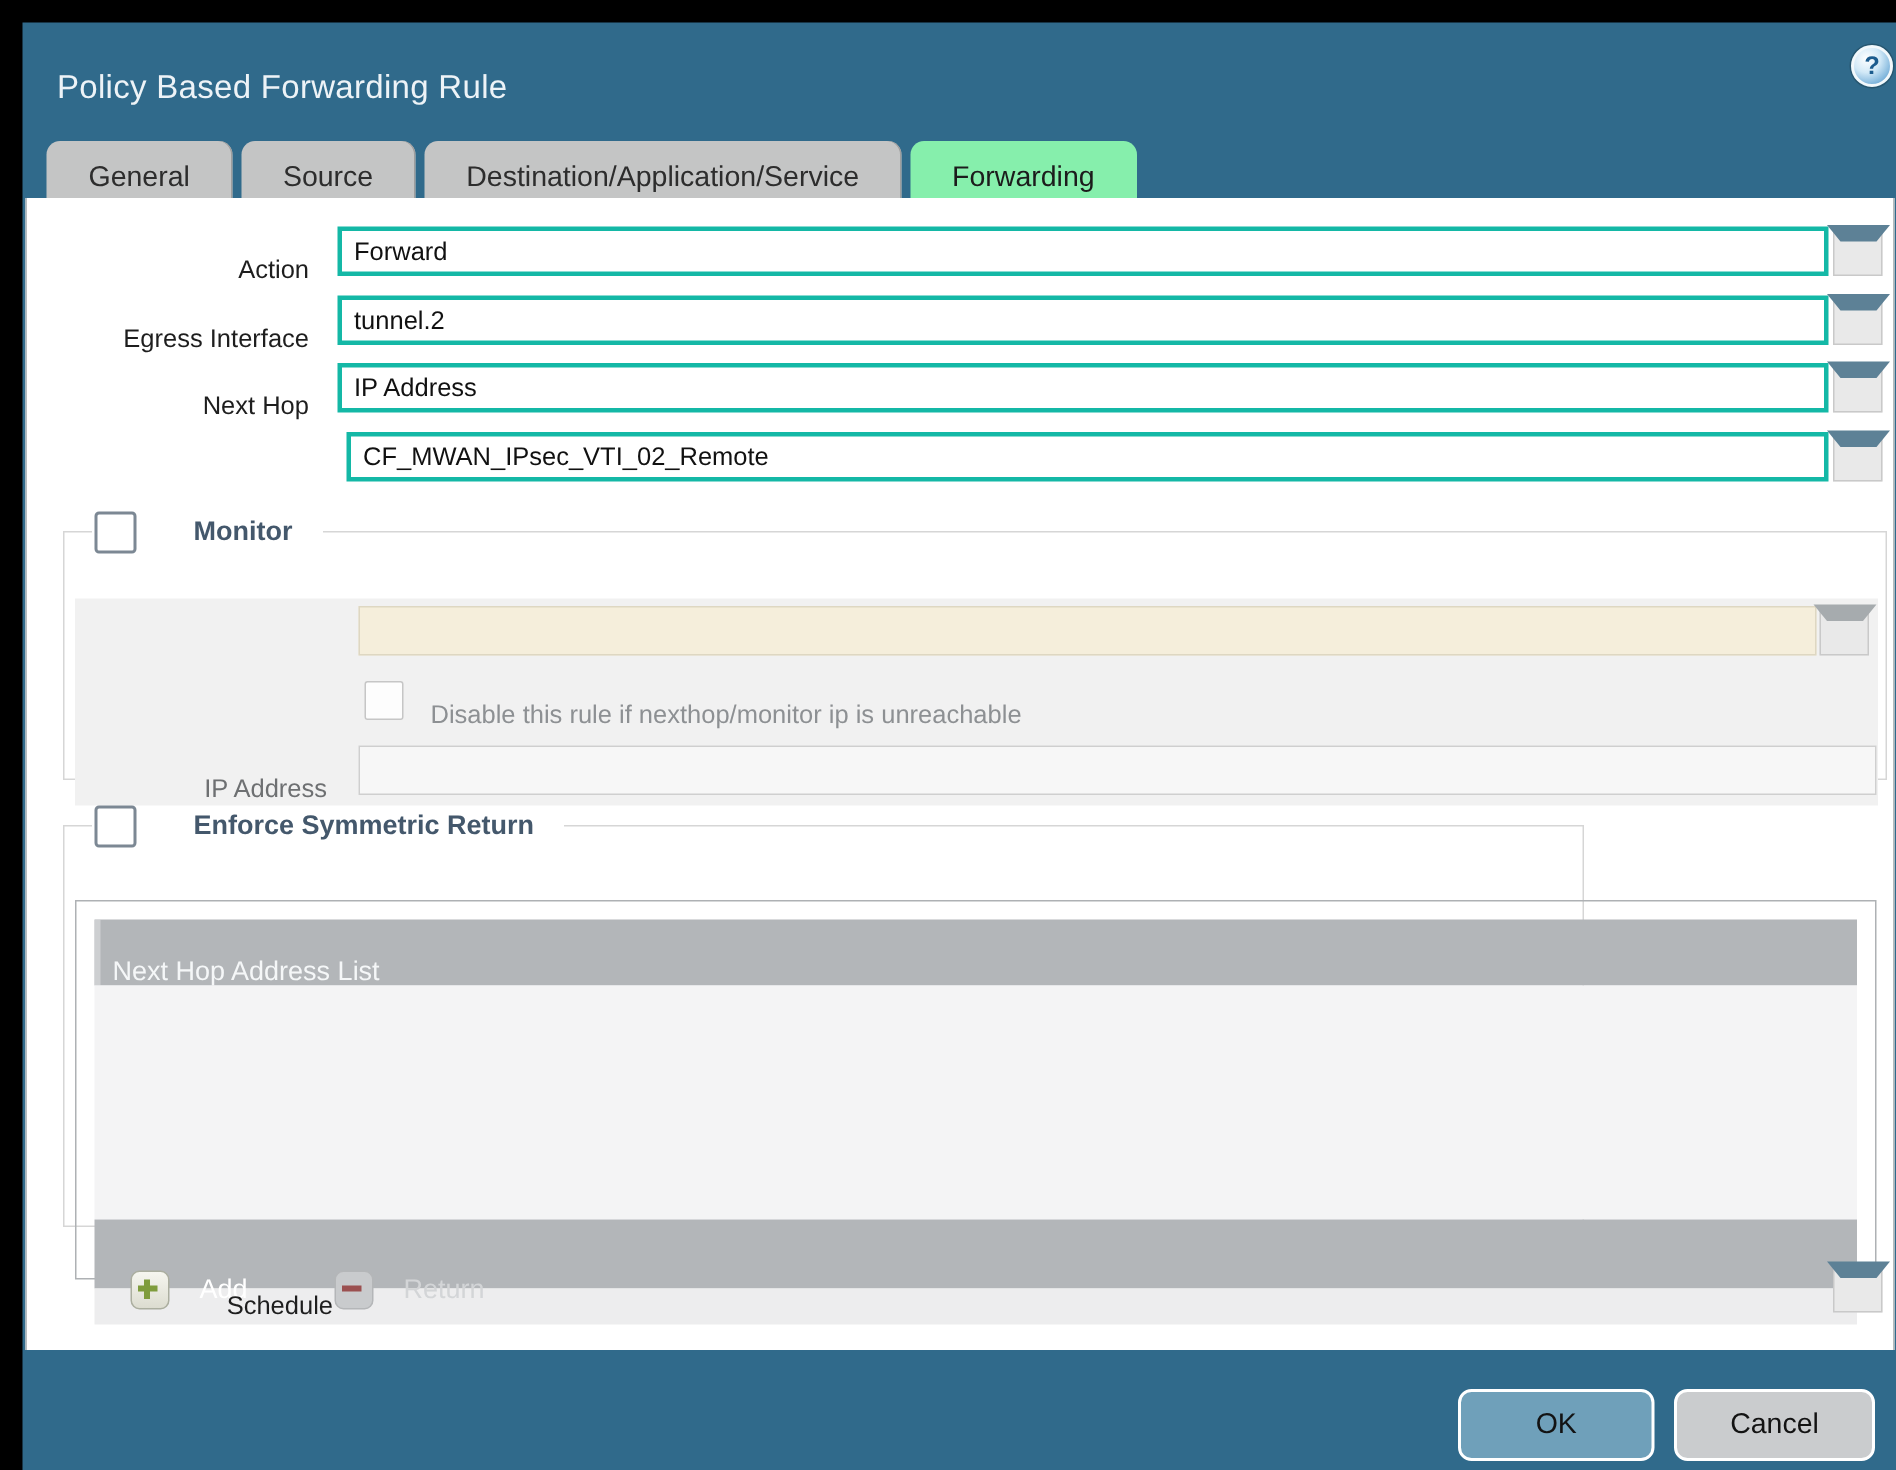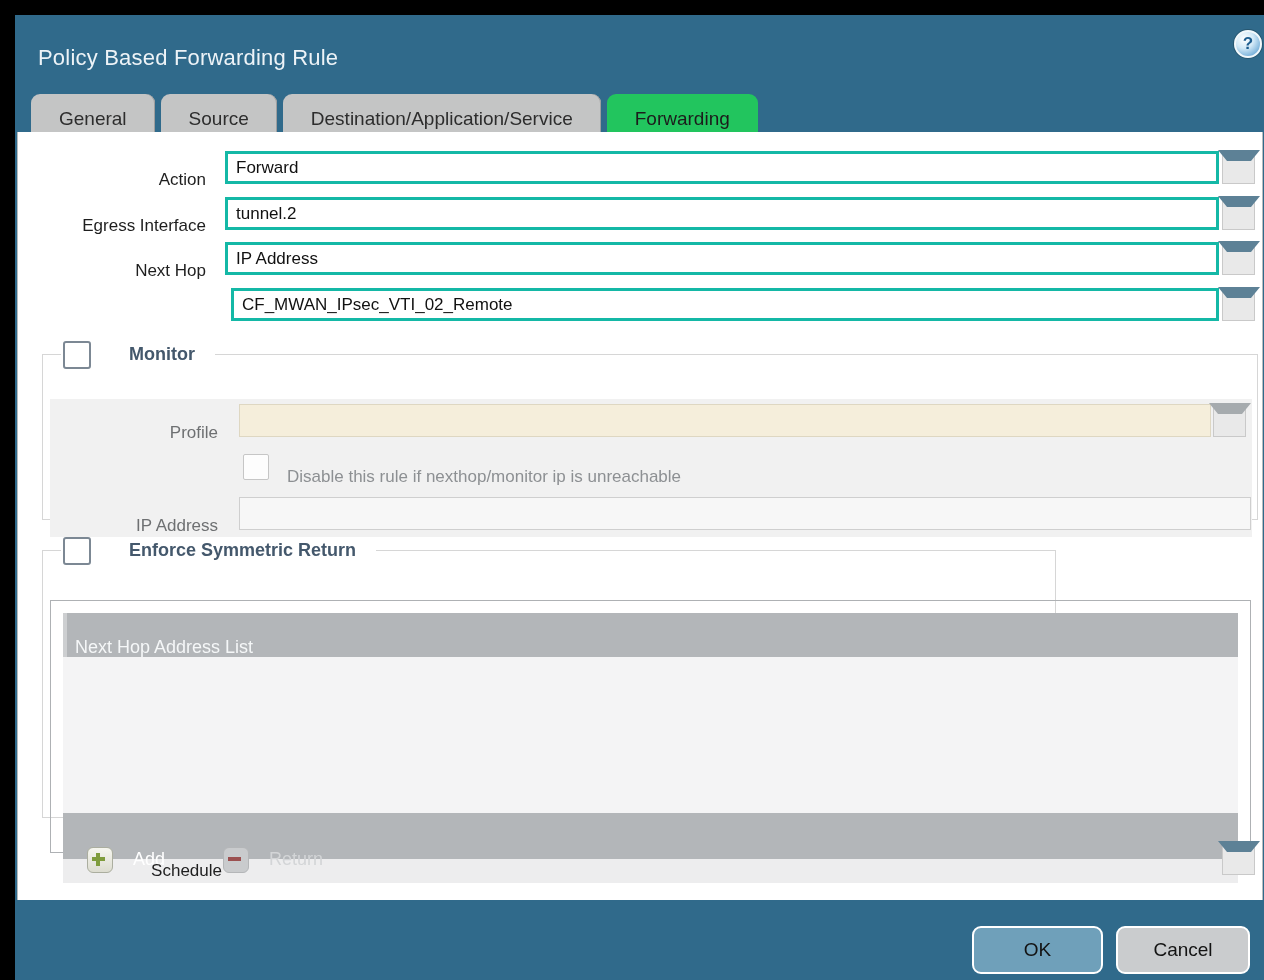--- a/index.html
+++ b/index.html
@@ -13,21 +13,21 @@
   .help { position:absolute; left:1219px; top:15px; width:28px; height:28px; border-radius:50%;
           background:radial-gradient(circle at 35% 30%, #ffffff 0%, #d2e9f7 40%, #7fb5dc 75%, #3f7fae 100%);
           border:2px solid #f2f8fb; box-shadow:0 0 0 1px #27566f;
           display:flex; align-items:center; justify-content:center;
           color:#1c5c8e; font-size:17px; font-weight:bold; cursor:pointer; }
 
   
   .tabs { position:absolute; left:4px; top:67px; height:50px; display:flex; gap:6px; }
   .tab { height:50px; line-height:50px; padding:0 28px; background:#c4c5c5; color:#2d2d2d;
          font-size:19px; border-radius:9px 9px 0 0; box-shadow:inset -1px 0 0 #9e9e9e; cursor:pointer; }
-  .tab.active { background:#22c55e; color:#1c1c1c; box-shadow:none; }
+  .tab.active { background:#86efac; color:#1c1c1c; box-shadow:none; }
 
   
   .content { position:absolute; left:2px; top:117px; width:1246px; height:768px; background:#ffffff;
              border-left:1px solid #b7bcbe; border-right:1px solid #b7bcbe; }
 
   .row-label { position:absolute; width:200px; text-align:right; font-size:17px; color:#1e1e1e; line-height:33px; }
   .combo-input { position:absolute; height:33px; background:#fff; border:3px solid #14b8a6;
                  font-size:17px; color:#111; padding:0 8px; outline:none; }
   .combo-btn { position:absolute; width:33px; height:33px; background:#e9e9e9; border:1px solid #c9c9c9;
                display:flex; align-items:center; justify-content:center; cursor:pointer; }
@@ -114,21 +114,20 @@
         <span class="tri"></span>
       </div>
 
     <fieldset style="left:24px;top:200px;width:1216px;height:188px;">
       <legend>
         <span class="cb"></span>
         <span class="cap">Monitor</span>
       </legend>
       <div class="gray-panel" style="left:7px;top:22px;width:1202px;height:138px;"></div>
 
-      <div class="dis-label" style="left:0;top:27px;width:187px;">Profile</div>
       <div class="cream-field" style="left:196px;top:27px;width:972px;"></div>
       <div class="combo-btn" style="left:1170px;top:27px;">
           <span class="tri dis"></span>
         </div>
 
       <div class="dis-cb" style="left:200px;top:77px;"></div>
       <div class="dis-cb-label" style="left:232px;top:77px;">Disable this rule if nexthop/monitor ip is unreachable</div>
 
       <div class="dis-label" style="left:0;top:120px;width:187px;">IP Address</div>
       <div class="dis-field" style="left:196px;top:120px;width:1012px;"></div>

